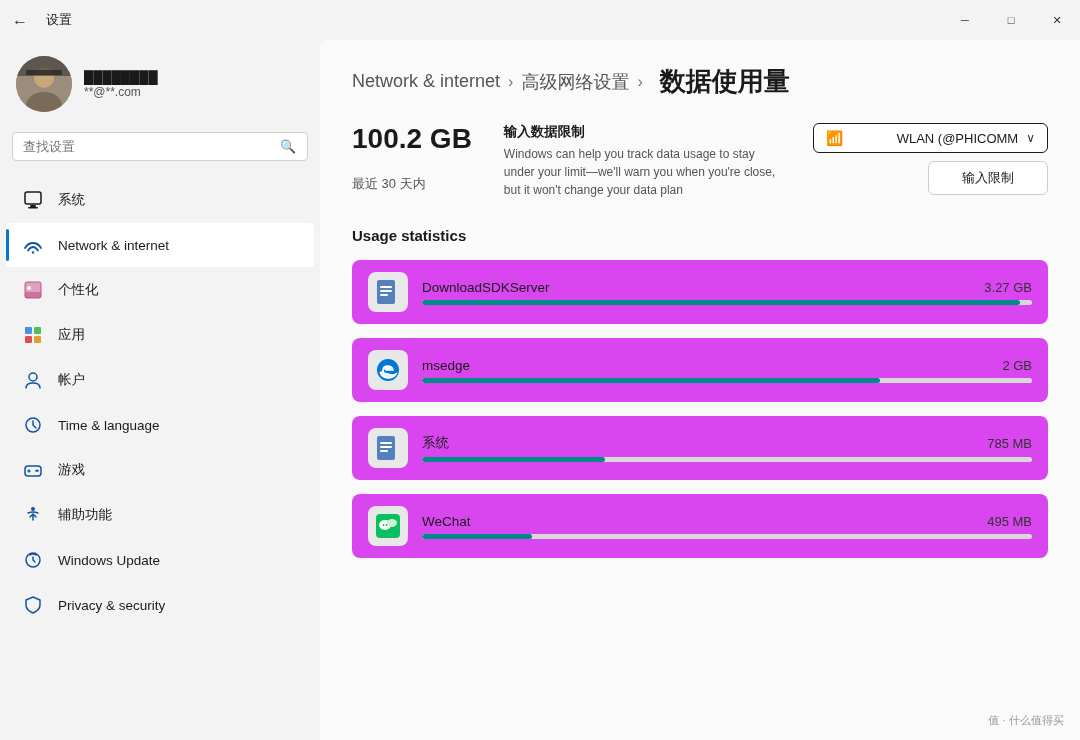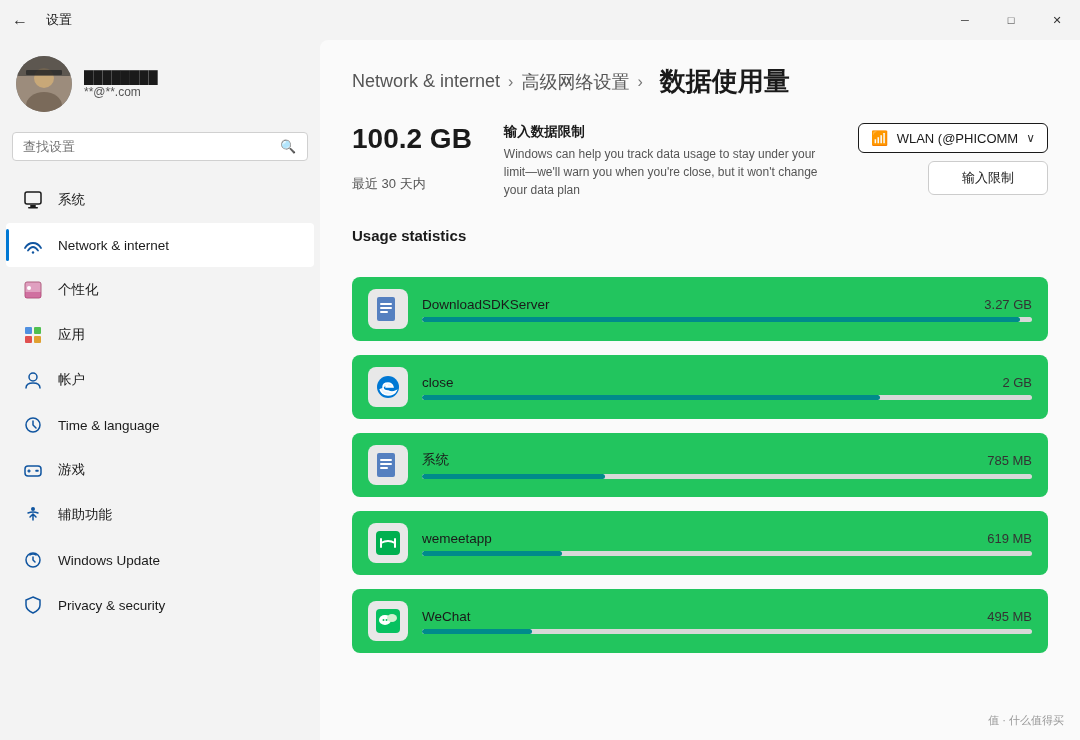--- a/index.html
+++ b/index.html
@@ -247,49 +247,49 @@
       align-items: center;
       gap: 8px;
       border: 1.5px solid #1a1a1a;
       border-radius: 6px;
       padding: 6px 12px;
       background: white;
       cursor: pointer;
       min-width: 180px;
     }
     .network-selector-icon { font-size: 14px; color: #333; }
-    .network-selector-label { font-size: 13px; color: #1a1a1a; font-weight: 500; flex: 1; }
+    .network-selector-label { font-size: 13px; color: #1a1a1a; font-weight: 500; flex: 1; margin-left: 45px; }
     .network-selector-chevron { font-size: 12px; color: #333; }
     .limit-btn {
       border: 1px solid #ccc;
       border-radius: 6px;
       padding: 7px 18px;
       background: white;
       font-size: 13px;
       color: #1a1a1a;
       cursor: pointer;
       font-family: inherit;
       min-width: 120px;
       text-align: center;
     }
 
     
     .usage-stats-title {
       font-size: 15px;
       font-weight: 600;
       color: #1a1a1a;
-      margin-bottom: 33px;
+      margin-bottom: 16px;
     }
 
     .usage-item {
       display: flex;
       align-items: center;
       gap: 14px;
       margin-bottom: 14px;
-      background: #22c55e;
+      background: #d946ef;
       border-radius: 8px;
       padding: 12px 16px;
     }
     .app-icon-box {
       width: 40px;
       height: 40px;
       border-radius: 8px;
       background: #e8e8e8;
       display: flex;
       align-items: center;
@@ -548,21 +548,21 @@
   </div>
         <div class="usage-item">
     <div class="app-icon-box">
       <svg viewBox="0 0 28 28" fill="none">
               <circle cx="14" cy="14" r="11" fill="#0078d4"></circle>
               <path d="M6 16 Q8 22 14 22 Q20 22 22 18 Q18 20 14 18 Q9 18 9 14 Q9 10 14 10 Q18 10 19 14 L12 14 Q12 12 14 12" stroke="white" stroke-width="1.5" fill="white" fill-opacity="0.9"></path>
             </svg>
     </div>
     <div class="app-info">
       <div class="app-row">
-        <span class="app-name">close</span>
+        <span class="app-name">msedge</span>
         <span class="app-size">2 GB</span>
       </div>
       <div class="progress-track">
         <div class="progress-fill" style="width:75%"></div>
       </div>
     </div>
   </div>
         <div class="usage-item">
     <div class="app-icon-box">
       <svg viewBox="0 0 28 28" fill="none">
@@ -572,37 +572,20 @@
               <rect x="6" y="16" width="8" height="2" rx="1" fill="white"></rect>
             </svg>
     </div>
     <div class="app-info">
       <div class="app-row">
         <span class="app-name">系统</span>
         <span class="app-size">785 MB</span>
       </div>
       <div class="progress-track">
         <div class="progress-fill" style="width:30%"></div>
-      </div>
-    </div>
-  </div>
-        <div class="usage-item">
-    <div class="app-icon-box">
-      <svg viewBox="0 0 28 28" fill="none">
-              <rect x="2" y="2" width="24" height="24" rx="4" fill="#00b050"></rect>
-              <path d="M7 10 L7 18 M21 10 L21 18 M7 14 Q14 10 21 14" stroke="white" stroke-width="2" stroke-linecap="round"></path>
-            </svg>
-    </div>
-    <div class="app-info">
-      <div class="app-row">
-        <span class="app-name">wemeetapp</span>
-        <span class="app-size">619 MB</span>
-      </div>
-      <div class="progress-track">
-        <div class="progress-fill" style="width:23%"></div>
       </div>
     </div>
   </div>
         <div class="usage-item">
     <div class="app-icon-box">
       <svg viewBox="0 0 28 28" fill="none">
               <rect x="2" y="2" width="24" height="24" rx="4" fill="#07c160"></rect>
               <ellipse cx="11" cy="13" rx="6" ry="5" fill="white"></ellipse>
               <ellipse cx="18" cy="11" rx="5" ry="4" fill="#d0f0d0"></ellipse>
               <circle cx="9.5" cy="13" r="1" fill="#07c160"></circle>

